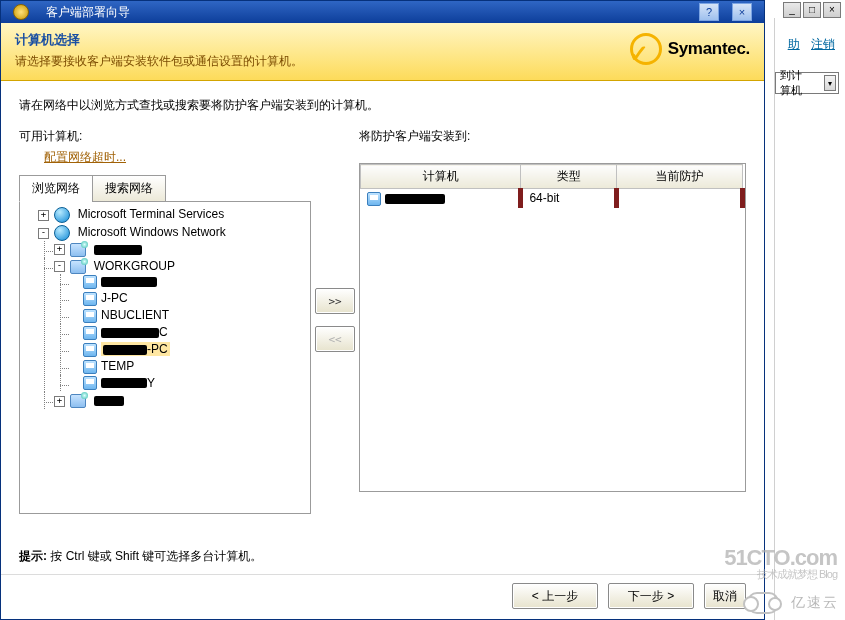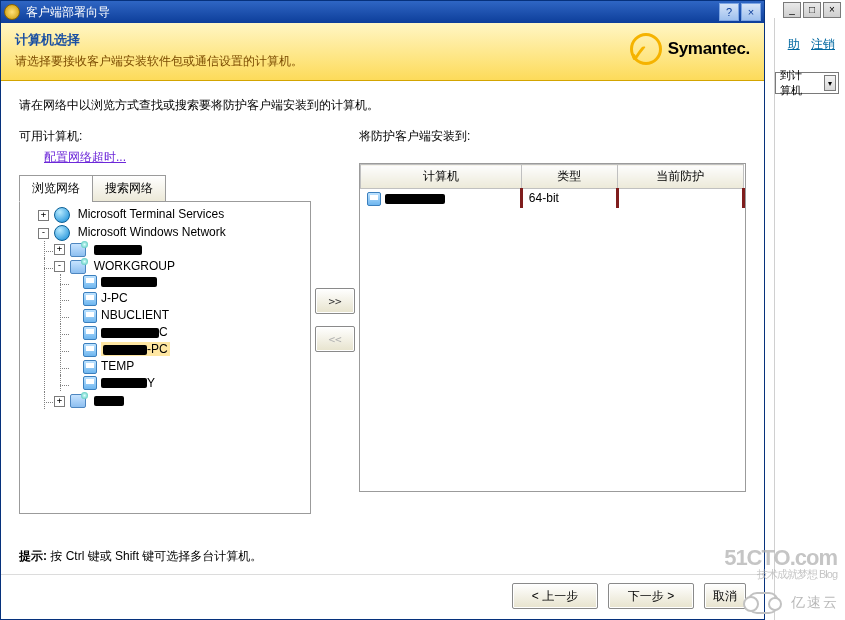--- a/index.html
+++ b/index.html
@@ -9,21 +9,21 @@
   .bg-win-ctrls { position:absolute; top:2px; right:4px; display:flex; }
   .bg-win-ctrls .wbtn { width:16px; height:14px; border:1px solid #7a7a7a; background:linear-gradient(#e9e9e9,#cfcfcf); margin-left:2px; display:flex; align-items:center; justify-content:center; font-size:10px; line-height:1; cursor:default; }
   .bg-right-strip { position:absolute; top:18px; right:0; width:70px; height:602px; background:#fff; border-left:1px solid #d0d0d0; }
   .bg-links { position:absolute; top:36px; right:10px; color:#0369a1; }
   .bg-links span { margin-left:8px; text-decoration:underline; cursor:pointer; }
   .bg-combo { position:absolute; top:72px; right:6px; width:56px; height:20px; border:1px solid #7a7a7a; background:#fff; display:flex; align-items:center; justify-content:space-between; padding:0 2px 0 4px; font-size:11px;gap:12px; }
   .bg-combo .arr { width:14px; height:14px; border:1px solid #7a7a7a; background:linear-gradient(#f4f4f4,#d8d8d8); display:flex; align-items:center; justify-content:center; font-size:8px; }
 
   
   .dlg { position:absolute; top:0; left:0; width:765px; height:620px; border:1px solid #06317c; background:#fff; box-sizing:border-box; }
-  .titlebar { height:22px; background:linear-gradient(#2f66c4,#0d3e9a); display:flex; align-items:center; padding:0 3px; color:#fff; }
+  .titlebar { height:22px; background:linear-gradient(#2f66c4,#0d3e9a); display:flex; align-items:center; padding:0 12px; color:#fff;gap:11px; }
   .titlebar .ticon { width:14px; height:14px; border-radius:50%; background:radial-gradient(#ffe27a,#c89600); border:1px solid #8a6400; margin-right:6px; }
   .titlebar .ttext { flex:1; font-size:12px; color:#fff; }
   .titlebar .tclose, .titlebar .tq { width:18px; height:16px; border:1px solid #7ba4e3; background:linear-gradient(#d7e4f7,#9ec0ee); color:#0d3e9a; display:flex; align-items:center; justify-content:center; margin-left:2px; font-size:11px; cursor:default; }
 
   .banner { height:58px; background:linear-gradient(#fff6c4,#fddb5a); border-bottom:1px solid #d3a400; position:relative; padding:8px 14px 0 14px; box-sizing:border-box; }
   .banner .b-title { color:#1a4fa2; font-weight:bold; font-size:13px; margin-bottom:4px; }
   .banner .b-sub { color:#7b4b00; font-size:12px; }
   .logo-wrap { position:absolute; right:14px; top:10px; display:flex; align-items:center; gap:6px; }
   .logo-mark { width:26px; height:26px; border-radius:50%; border:3px solid #f5b300; position:relative; }
   .logo-mark::after { content:"✓"; position:absolute; left:-4px; top:4px; color:#f5b300; font-size:24px; font-weight:bold; }
@@ -32,21 +32,21 @@
 
   .body-area { position:absolute; top:84px; left:0; right:0; bottom:44px; padding:12px 18px 0 18px; }
   .instr { color:#000; margin-bottom:14px; }
 
   .cols { display:flex; align-items:flex-start; }
   .colL { width:292px; }
   .colM { width:48px; display:flex; flex-direction:column; align-items:center; justify-content:center; padding-top:160px; gap:12px; }
   .colR { flex:1; }
 
   .lbl { font-size:12px; color:#000; margin-bottom:4px; }
-  .link { color:#6d28d9; text-decoration:underline; cursor:pointer; display:inline-block; margin-bottom:8px;padding-left:25px; }
+  .link { color:#a16207; text-decoration:underline; cursor:pointer; display:inline-block; margin-bottom:8px;padding-left:25px; }
 
   .tabrow { display:flex; position:relative; top:1px; z-index:2; }
   .tab { border:1px solid #9b9b9b; padding:4px 12px; background:linear-gradient(#fff,#ece9d8); margin-right:-1px; cursor:pointer; font-size:12px; }
   .tab.active { background:#fff; border-bottom:1px solid #fff; font-weight:normal; }
   .treebox { border:1px solid #9b9b9b; background:#fff; height:303px; padding:4px 2px; overflow:auto; }
 
   .tree ul { list-style:none; margin:0; padding-left:16px; }
   .tree li { position:relative; padding:1px 0 1px 0; white-space:nowrap; }
   .tree li::before { content:""; position:absolute; top:0; bottom:0; left:-10px; border-left:1px dotted #808080; }
   .tree li::after { content:""; position:absolute; top:10px; left:-10px; width:9px; border-top:1px dotted #808080; }
@@ -61,21 +61,21 @@
   .redact { display:inline-block; height:10px; background:#000; border-radius:2px; vertical-align:middle; }
   .sel-hl { background:#ffe7a2; padding:0 2px; }
 
   .move-btn { width:40px; height:26px; border:1px solid #8a8a8a; background:linear-gradient(#fff,#e7e3cd); color:#333; font-family:monospace; font-size:11px; cursor:pointer; border-radius:2px; box-shadow:inset 0 0 0 1px #fff; }
   .move-btn.disabled { color:#b0b0b0; cursor:default; }
 
   .rlabel { margin-bottom:18px; }
   .grid { border:1px solid #9b9b9b; background:#fff; height:327px; }
   .grid table { width:100%; border-collapse:collapse; font-size:12px; }
   .grid th { background:linear-gradient(#fdfdfd,#ece9d8); border:1px solid #c0c0c0; padding:3px 6px; font-weight:normal; text-align:center; }
-  .grid td { border-right:3px solid #7f1d1d; padding:2px 6px; }
+  .grid td { border-right:5px solid #7f1d1d; padding:2px 6px; }
 
   .hint { position:absolute; left:18px; bottom:10px; font-size:12px; }
   .hint b { font-weight:bold; }
 
   .hr { position:absolute; left:0; right:0; bottom:44px; border-top:1px solid #dcdcdc; }
   .btnbar { position:absolute; right:18px; bottom:10px; display:flex; gap:10px; }
   .btn { min-width:84px; height:24px; border:1px solid #8a8a8a; background:linear-gradient(#fff,#e7e3cd); border-radius:2px; box-shadow:inset 0 0 0 1px #fff; font-size:12px; display:inline-flex; align-items:center; justify-content:center; cursor:pointer; }
   .btn-part { min-width:40px; }
 
   

